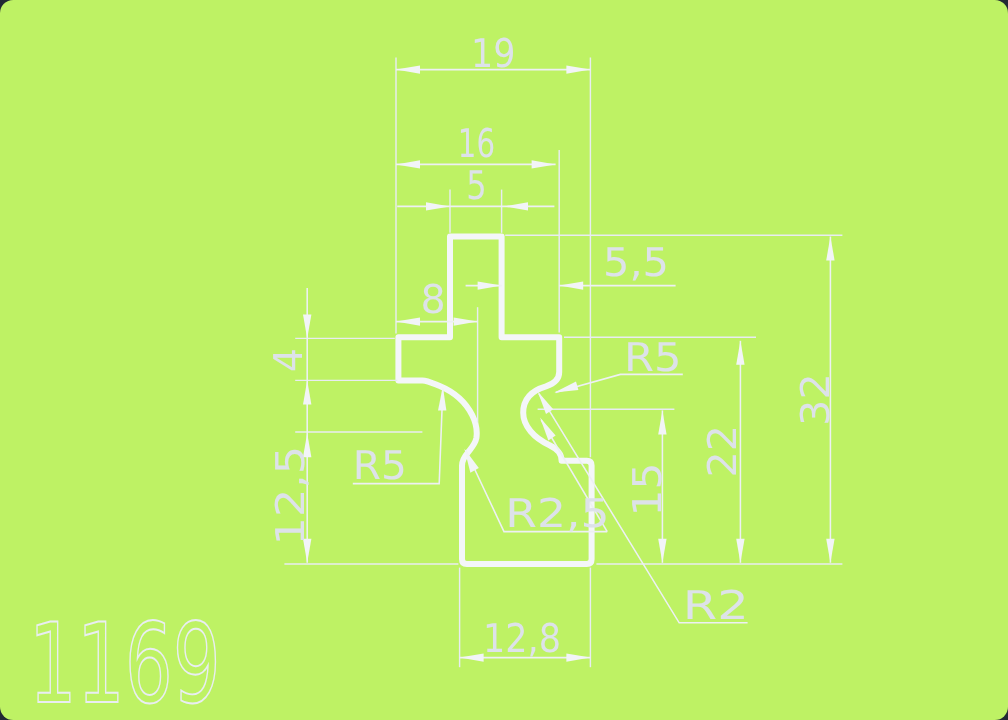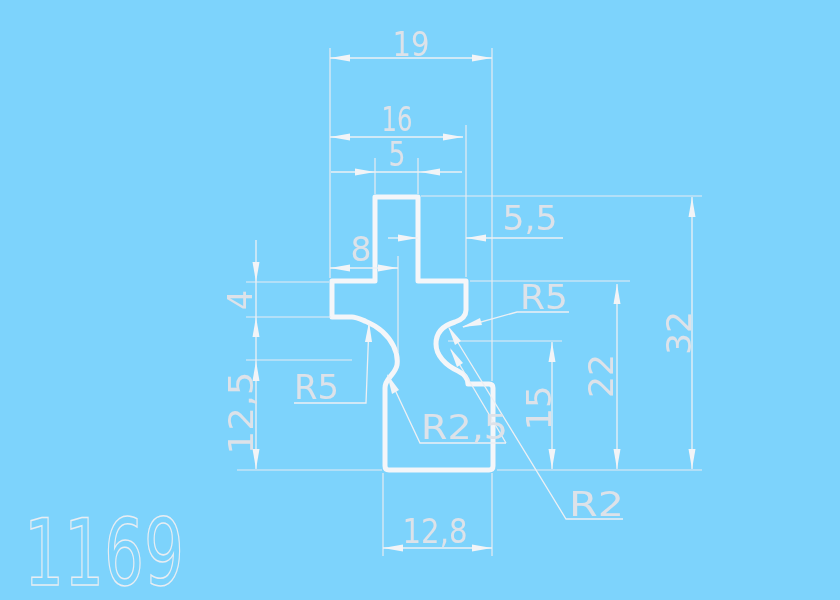--- a/index.html
+++ b/index.html
@@ -1,21 +1,22 @@
 <!DOCTYPE html>
 <html><head>
 <meta charset="utf-8">
 <style>
   html,body{margin:0;padding:0;background:#222934;}
   .screen{
     position:relative;
     width:840px;height:600px;
-    background:#7dd3fc;
+    background:#bef264;
     overflow:hidden;
     font-family:"DejaVu Sans",sans-serif;
+    border-radius:11px;
   }
   svg{display:block;}
   .ext{stroke:#e8ecf1;stroke-width:1.2;fill:none;}
   .dim{stroke:#edf0f4;stroke-width:1.3;fill:none;}
   .lead{stroke:#edf0f4;stroke-width:1.3;fill:none;}
   .arr{fill:#f2f4f7;stroke:none;}
   .outline{stroke:#f4f6f9;stroke-width:5;fill:none;stroke-linejoin:round;stroke-linecap:round;}
   .dtx{fill:#dde2e9;font-size:33px;font-family:"DejaVu Sans",sans-serif;}
   .ptx{fill:none;stroke:#e9edf2;stroke-width:1.6;font-size:92px;font-family:"DejaVu Sans",sans-serif;}
 </style>

